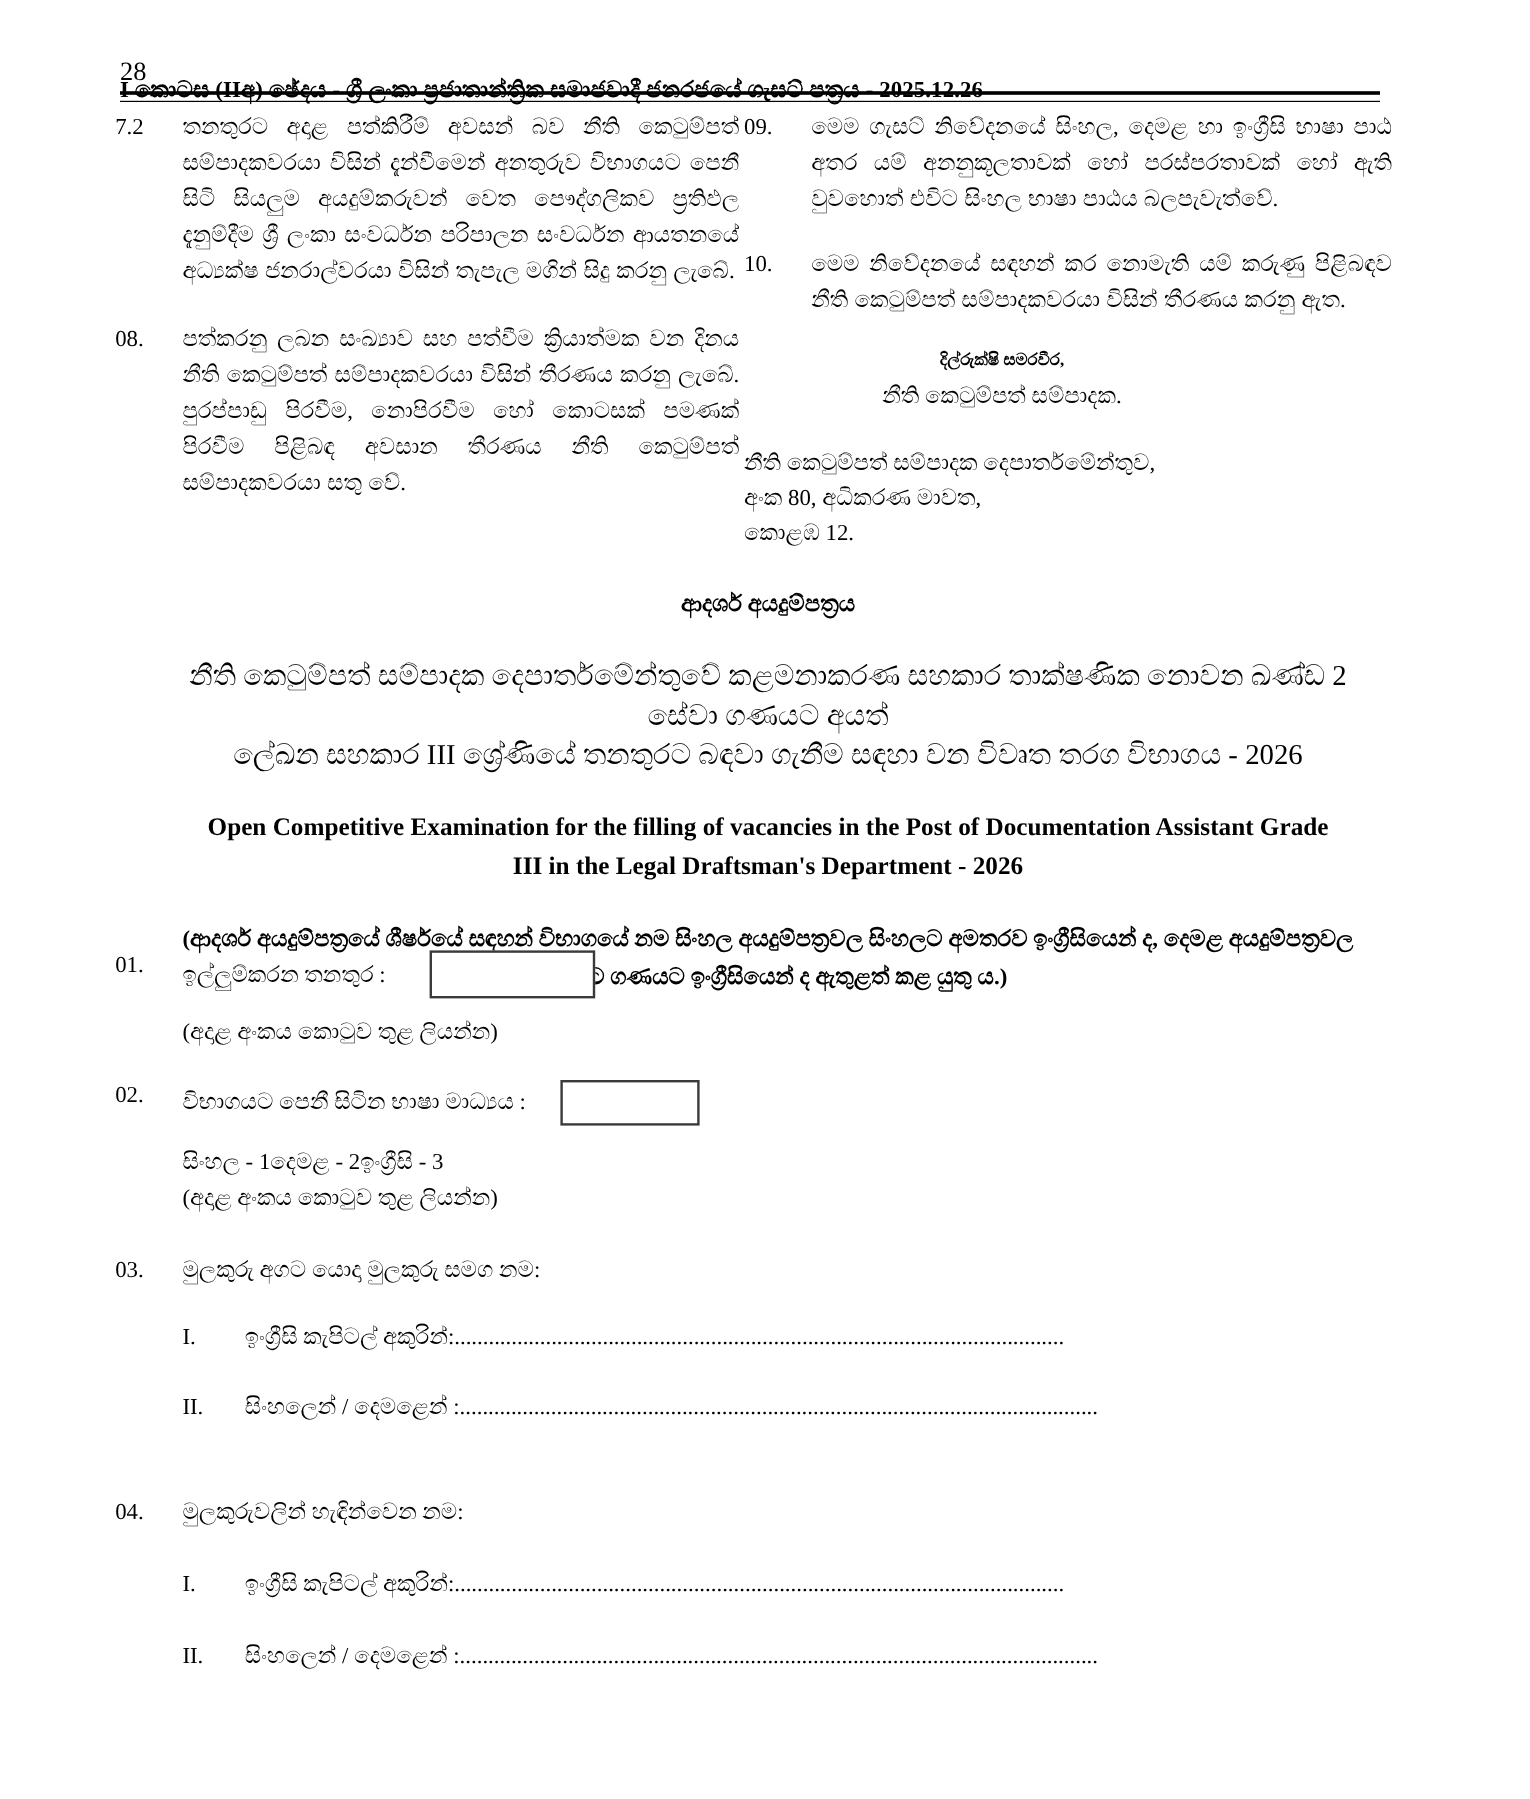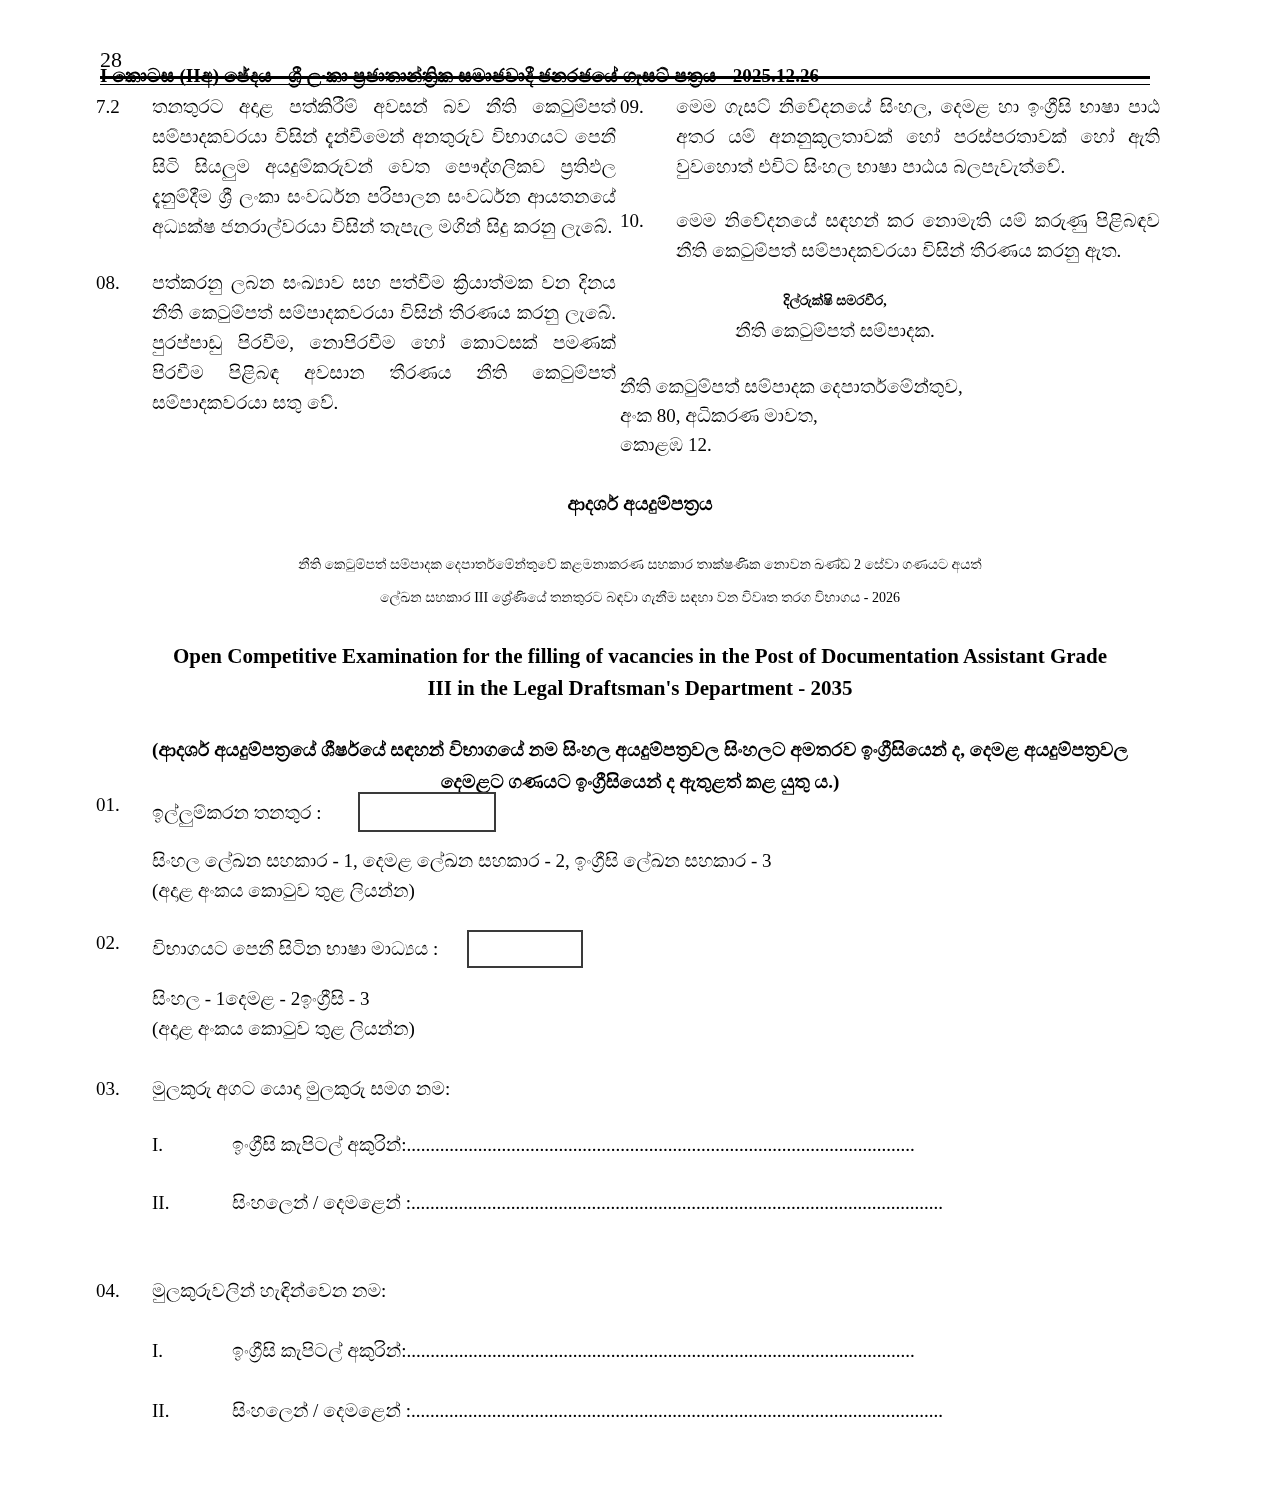--- a/index.html
+++ b/index.html
@@ -114,21 +114,21 @@
     width: 1060px;
     text-align: center;
   }
   .t-specimen {
     font-size: 19px;
     font-weight: bold;
     line-height: 28px;
     margin-bottom: 30px;
   }
   .t-si {
-    font-size: 14px;
+    font-size: 24px;
     line-height: 33px;
     padding: 0 20px;
   }
   .t-en {
     margin-top: 26px;
     font-size: 21px;
     font-weight: bold;
     line-height: 32px;
     padding: 0 8px;
     font-family: "Liberation Serif", "DejaVu Serif", serif;
@@ -198,21 +198,21 @@
     font-size: 19px;
     line-height: 30px;
   }
   .sub-row .rn {
     position: absolute;
     left: 0;
     top: 0;
     width: 52px;
   }
   .sub-row .rt {
-    margin-left: 80px;
+    margin-left: 52px;
     white-space: nowrap;
     overflow: hidden;
   }
   .dots { letter-spacing: 0px; }
   .eg {
     margin-left: 76px;
     margin-top: 2px;
     font-size: 19px;
     line-height: 30px;
   }
@@ -259,33 +259,32 @@
       <div>අංක 80, අධිකරණ මාවත,</div>
       <div>කොළඹ 12.</div>
     </div>
   </div>
 
   <div class="title-block">
     <div class="t-specimen">ආදර්ශ අයදුම්පත්‍රය</div>
     <div class="t-si">නීති කෙටුම්පත් සම්පාදක දෙපාර්තමේන්තුවේ කළමනාකරණ සහකාර තාක්ෂණික නොවන ඛණ්ඩ 2 සේවා ගණයට අයත්</div>
     <div class="t-si">ලේඛන සහකාර III ශ්‍රේණියේ තනතුරට බඳවා ගැනීම සඳහා වන විවෘත තරග විභාගය - 2026</div>
     <div class="t-en">Open Competitive Examination for the filling of vacancies in the Post of Documentation Assistant Grade</div>
-    <div class="t-en" style="margin-top:0;">III in the Legal Draftsman's Department - 2035</div>
+    <div class="t-en" style="margin-top:0;">III in the Legal Draftsman's Department - 2026</div>
     <div class="t-note">(ආදර්ශ අයදුම්පත්‍රයේ ශීර්ෂයේ සඳහන් විභාගයේ නම සිංහල අයදුම්පත්‍රවල සිංහලට අමතරව ඉංග්‍රීසියෙන් ද, දෙමළ අයදුම්පත්‍රවල</div>
     <div class="t-note" style="margin-top:0;">දෙමළට ගණයට ඉංග්‍රීසියෙන් ද ඇතුළත් කළ යුතු ය.)</div>
   </div>
 
   <div class="form">
 
     <div class="f-row q1">
       <div class="f-num">01.</div>
       <div class="f-label">ඉල්ලුම්කරන තනතුර :</div>
       <div class="box box1"></div>
     </div>
-    <div class="opts">සිංහල ලේඛන  සහකාර - 1, දෙමළ ලේඛන සහකාර - 2, ඉංග්‍රීසි ලේඛන සහකාර - 3</div>
     <div class="opts">(අදාළ අංකය කොටුව තුළ ලියන්න)</div>
 
     <div class="f-row q2">
       <div class="f-num">02.</div>
       <div class="f-label">විභාගයට පෙනී සිටින භාෂා මාධ්‍යය :</div>
       <div class="box box2"></div>
     </div>
     <div class="opts spaced">
       <span>සිංහල - 1</span><span class="opt-gap-a"></span><span>දෙමළ - 2</span><span class="opt-gap-b"></span><span>ඉංග්‍රීසි - 3</span>
     </div>

